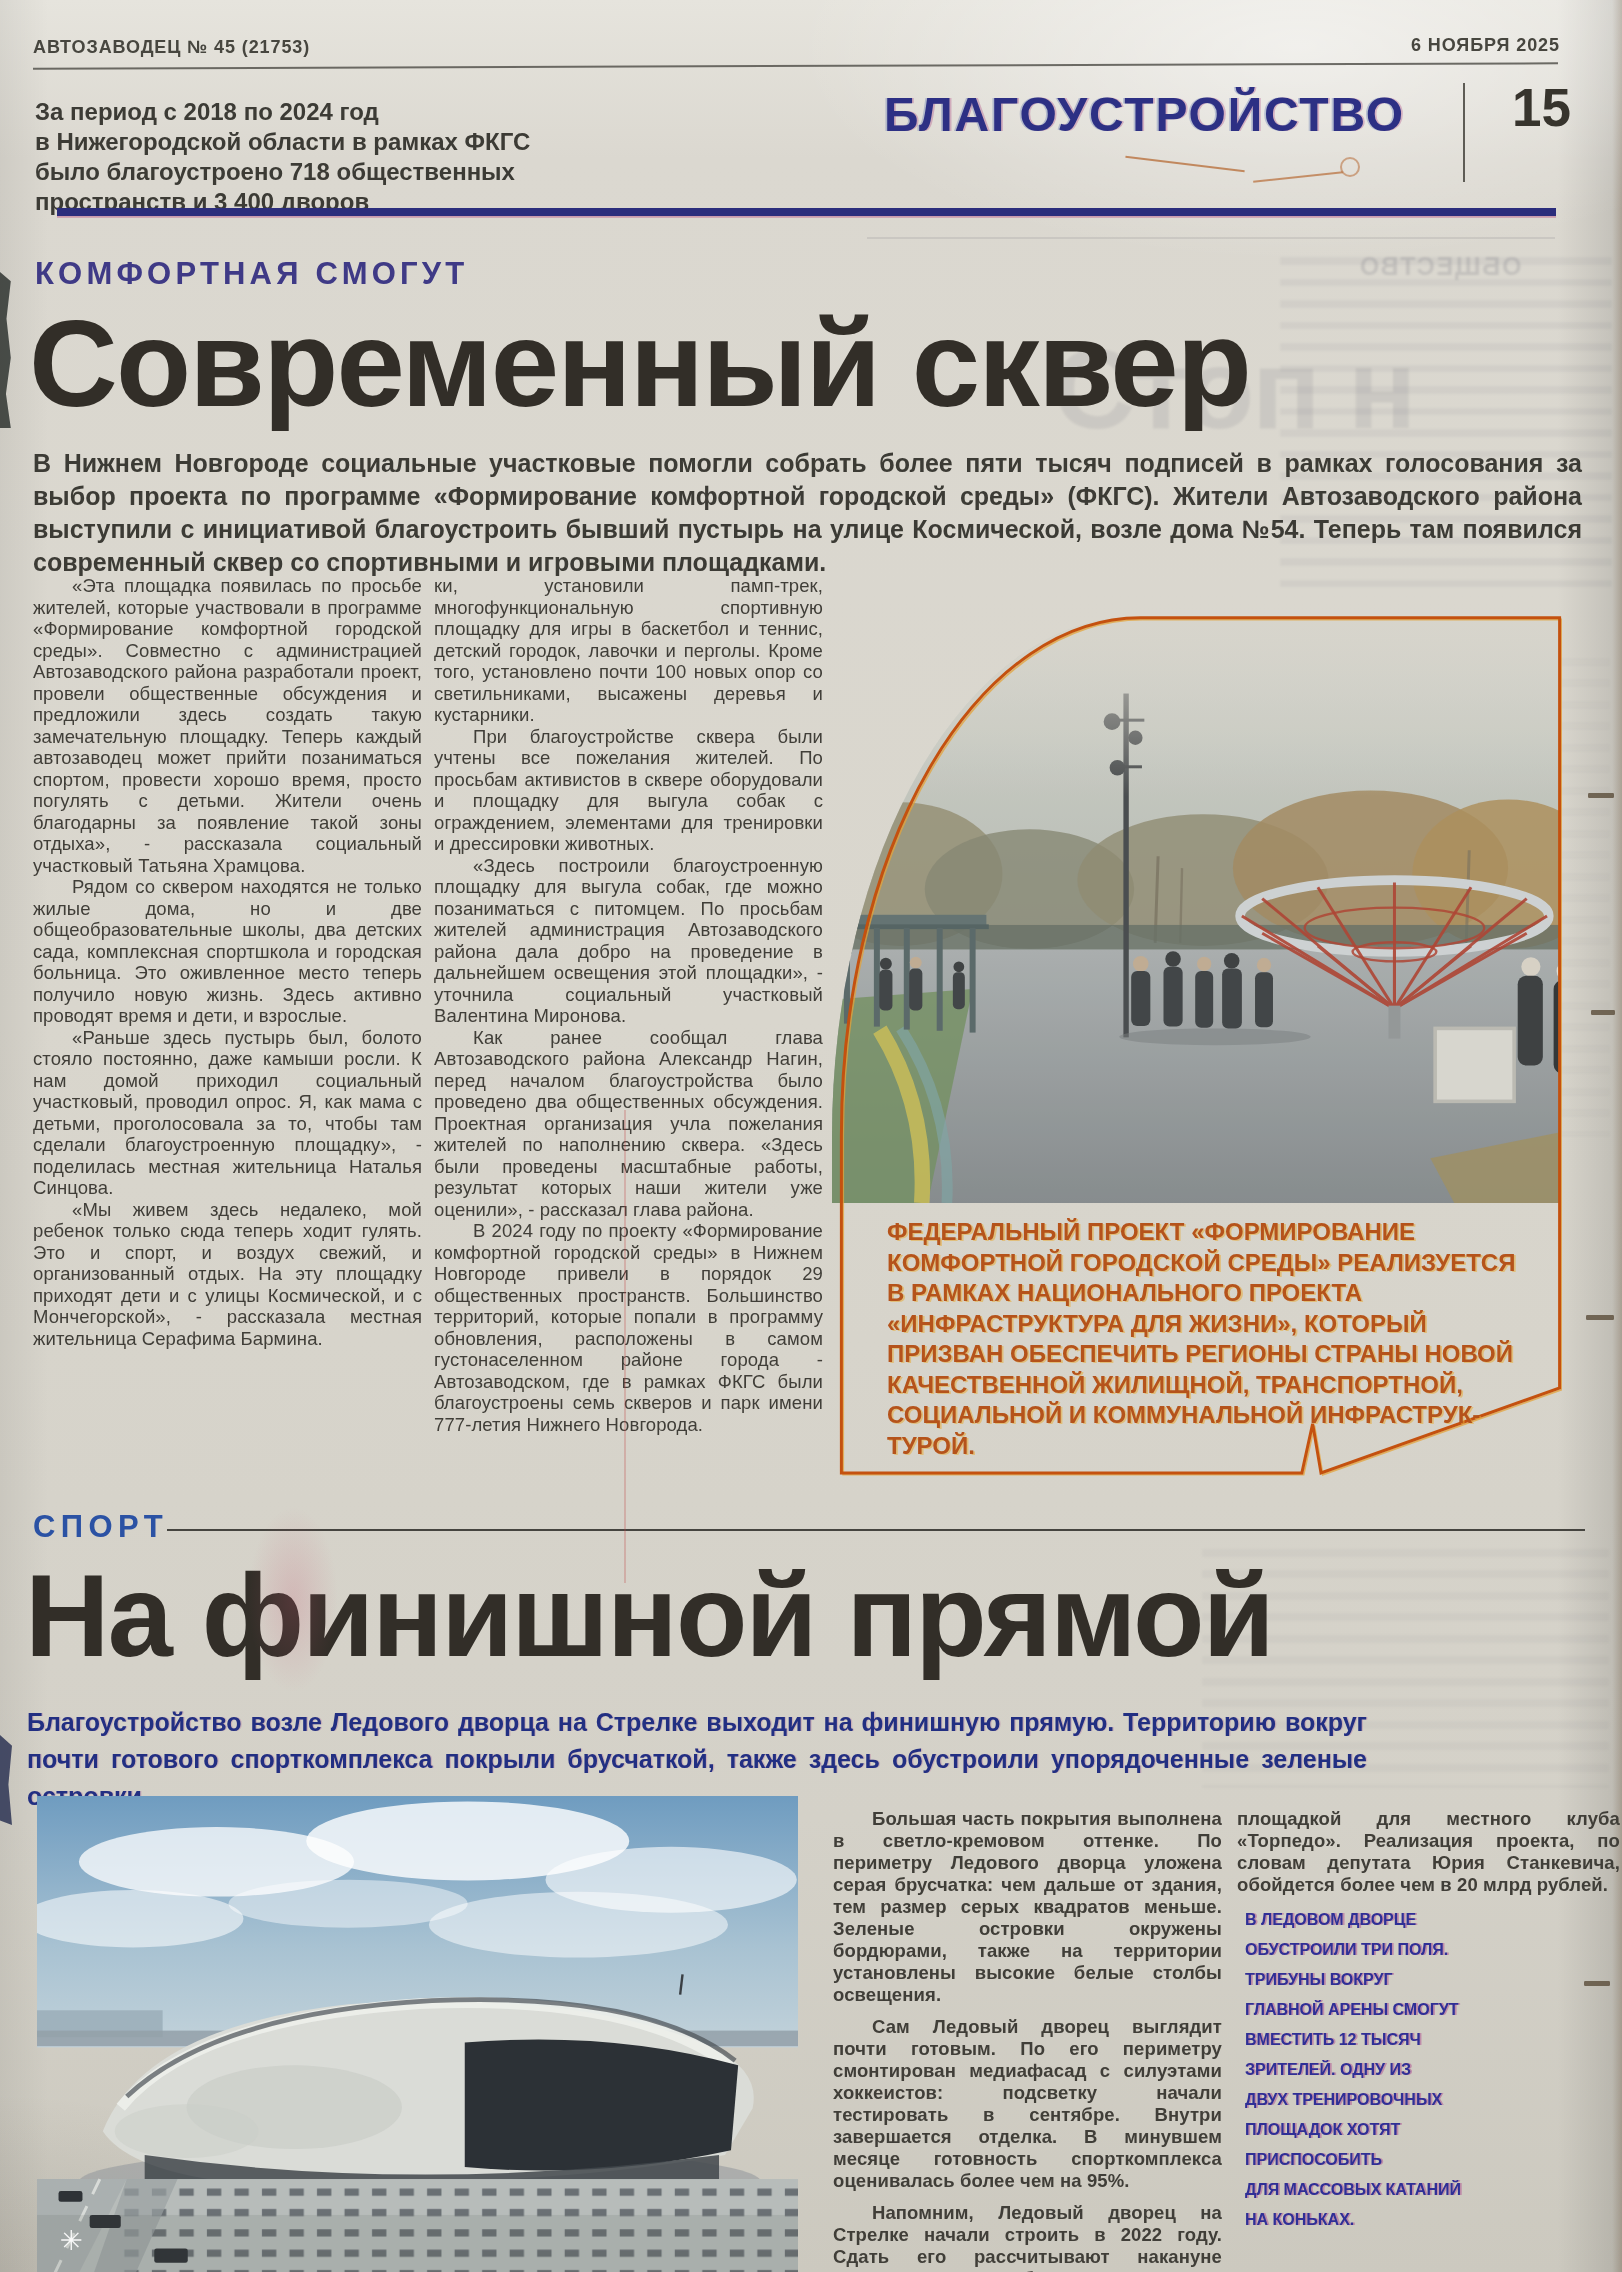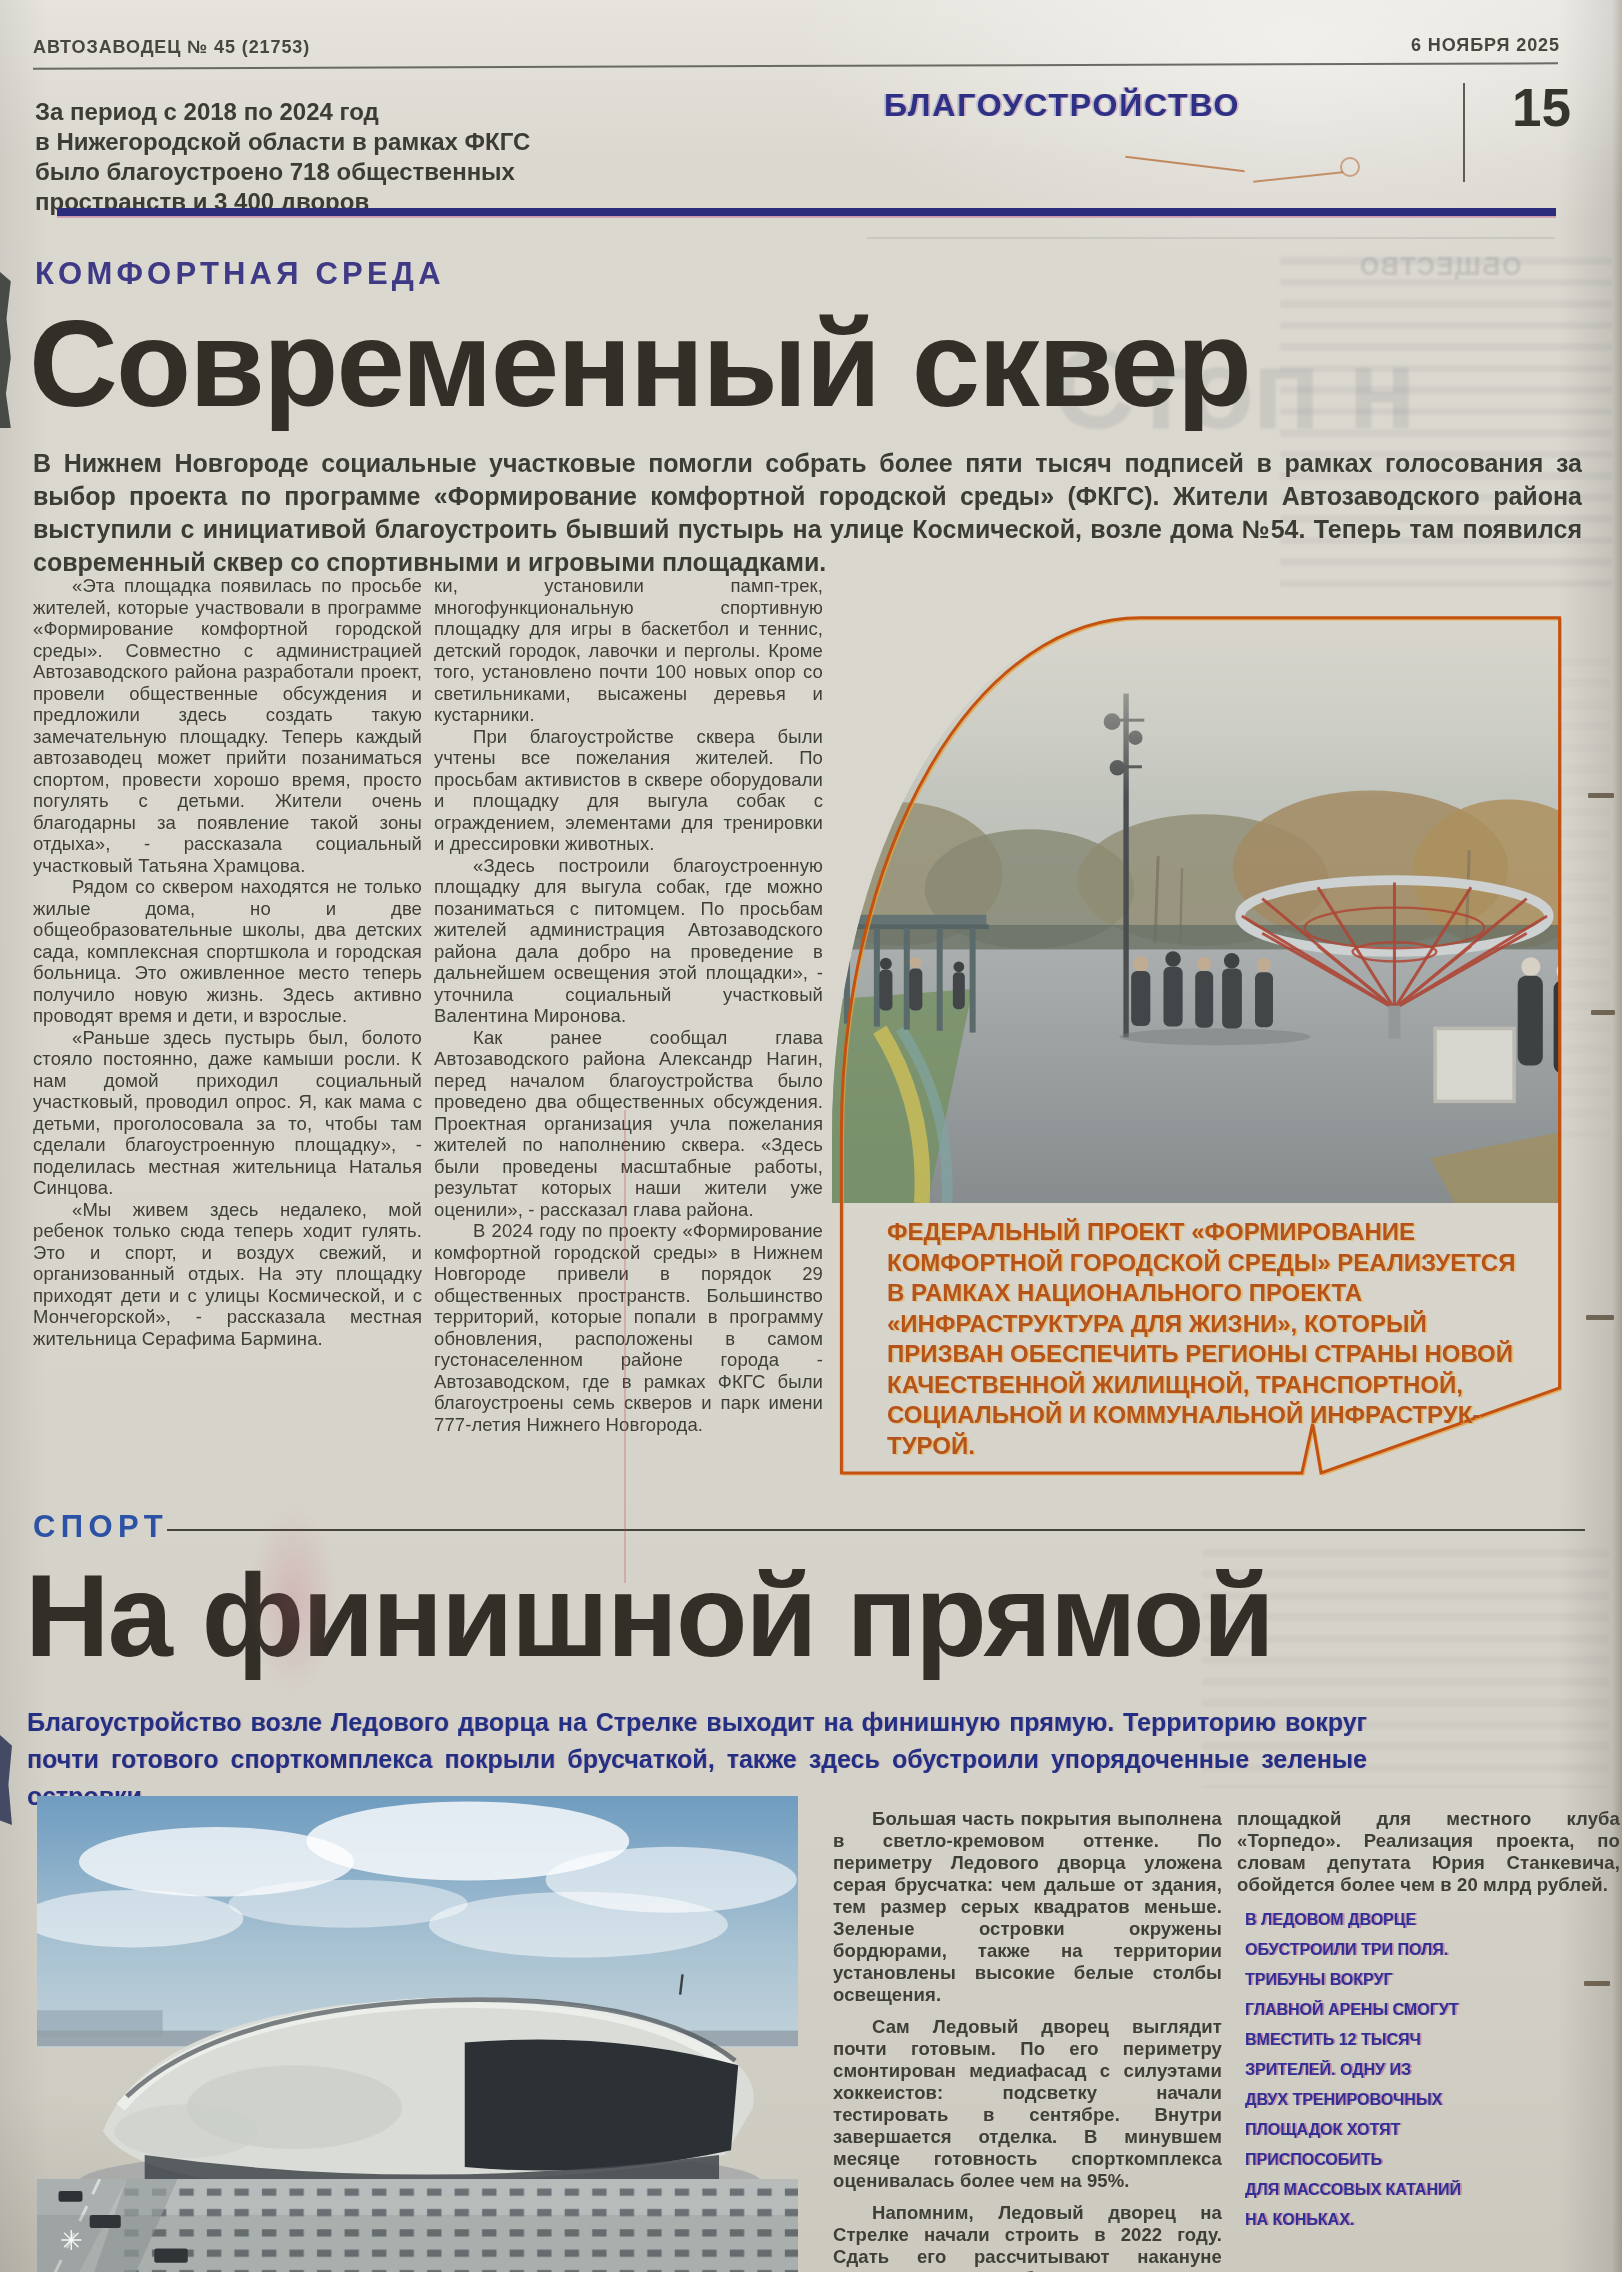--- a/index.html
+++ b/index.html
@@ -11,21 +11,21 @@
       radial-gradient(837px 359px at 80% 2%, rgba(255,255,255,.5), rgba(255,255,255,0) 60%),
       radial-gradient(538px 299px at 0% 100%, rgba(60,55,45,.12), rgba(60,55,45,0) 60%),
       linear-gradient(90deg, rgba(0,0,0,.06) 0%, rgba(0,0,0,0) 3%, rgba(0,0,0,0) 96%, rgba(0,0,0,.10) 99.4%, rgba(80,60,40,.35) 100%),
       linear-gradient(180deg,#e6e4dd 0%,#dbd8d0 7%,#d9d6cd 45%,#d4d1c8 80%,#ccc9bf 100%);
   }
   .abs{position:absolute;}
   
   .masthead{font-size:18px;font-weight:bold;letter-spacing:0.9px;color:#47463f;}
   .head-rule{height:1.8px;background:#55544d;opacity:.85;transform:rotate(-.2deg);}
   .lead-stat{font-size:24px;font-weight:bold;line-height:30px;color:#3c3b35;white-space:pre-line;}
-  .section-label{font-size:32px;font-weight:bold;letter-spacing:1.8px;color:#2d3084;
+  .section-label{font-size:48px;font-weight:bold;letter-spacing:1.8px;color:#2d3084;
     text-shadow:1.8px 0 0 rgba(160,40,110,.28),-1.8px 0 0 rgba(40,70,160,.25);}
   .v-rule{width:1.8px;background:#5e5c55;}
   .page-num{font-size:53px;font-weight:bold;color:#37342d;}
   .navy-bar{height:8.4px;background:#2b2d7c;box-shadow:0 1.8px 0 rgba(170,40,110,.35);}
   
   .kicker1{font-size:31px;font-weight:bold;letter-spacing:4.2px;color:#3f3a86;}
   .kicker2{font-size:31px;font-weight:bold;letter-spacing:5.4px;color:#2b52a4;}
   .headline{font-weight:bold;color:#322e28;letter-spacing:-1.8px;line-height:1;}
   .h1a{font-size:123px;}
   .h2a{font-size:117px;}
@@ -72,21 +72,21 @@
   <div class="abs lead-stat" style="left:35px;top:97px;width:598px;">За период с 2018 по 2024 год
 в Нижегородской области в рамках ФКГС
 было благоустроено 718 общественных
 пространств и 3 400 дворов</div>
 
   <div class="abs section-label" style="left:884px;top:87px;">БЛАГОУСТРОЙСТВО</div>
   <div class="abs v-rule" style="left:1463px;top:83px;height:99px;"></div>
   <div class="abs page-num" style="left:1512px;top:77px;">15</div>
   <div class="abs navy-bar" style="left:57px;top:208px;width:1499px;"></div>
 
-  <div class="abs kicker1" style="left:35px;top:256px;">КОМФОРТНАЯ СРЕДА</div>
+  <div class="abs kicker1" style="left:35px;top:256px;">КОМФОРТНАЯ СМОГУТ</div>
 
   <div class="abs headline h1a" style="left:29px;top:302px;width:1316px;">Современный сквер</div>
 
   <div class="abs lead1" style="left:33px;top:447px;width:1549px;">В Нижнем Новгороде социальные участковые помогли собрать более пяти тысяч подписей в рамках голосования за выбор проекта по программе «Формирование комфортной городской среды» (ФКГС). Жители Автозаводского района выступили с инициативой благоустроить бывший пустырь на улице Космической, возле дома №54. Теперь там появился современный сквер со спортивными и игровыми площадками.</div>
 
   <div class="abs bodycol" style="left:33px;top:575px;width:389px;">
     <p class="p">«Эта площадка появилась по просьбе жителей, которые участвовали в программе «Формирование комфортной городской среды». Совместно с администрацией Автозаводского района разработали проект, провели общественные обсуждения и предложили здесь создать такую замечательную площадку. Теперь каждый автозаводец может прийти позаниматься спортом, провести хорошо время, просто погулять с детьми. Жители очень благодарны за появление такой зоны отдыха», - рассказала социальный участковый Татьяна Храмцова.</p>
     <p class="p">Рядом со сквером находятся не только жилые дома, но и две общеобразовательные школы, два детских сада, комплексная спортшкола и городская больница. Это оживленное место теперь получило новую жизнь. Здесь активно проводят время и дети, и взрослые.</p>
     <p class="p">«Раньше здесь пустырь был, болото стояло постоянно, даже камыши росли. К нам домой приходил социальный участковый, проводил опрос. Я, как мама с детьми, проголосовала за то, чтобы там сделали благоустроенную площадку», - поделилась местная жительница Наталья Синцова.</p>
     <p class="p">«Мы живем здесь недалеко, мой ребенок только сюда теперь ходит гулять. Это и спорт, и воздух свежий, и организованный отдых. На эту площадку приходят дети и с улицы Космической, и с Мончегорской», - рассказала местная жительница Серафима Бармина.</p>

